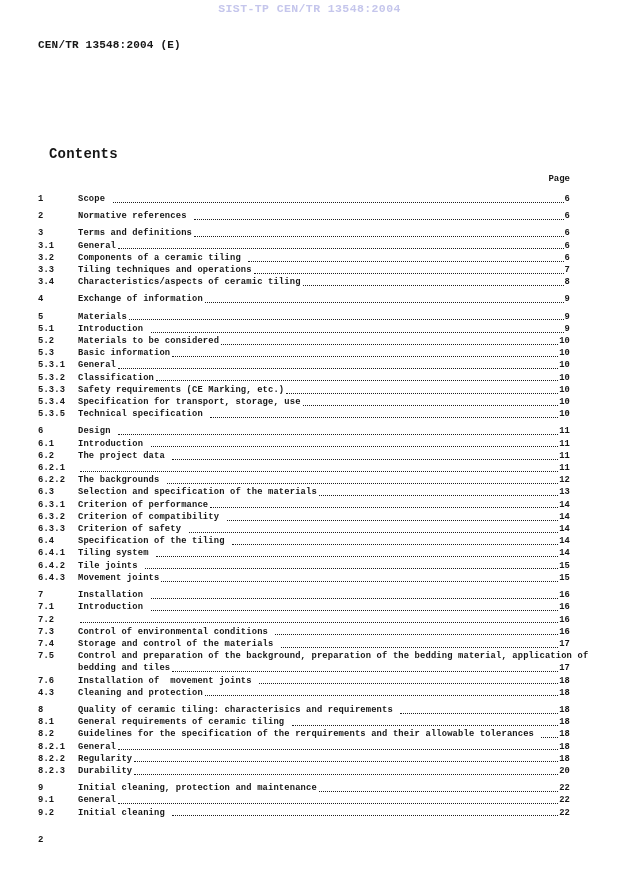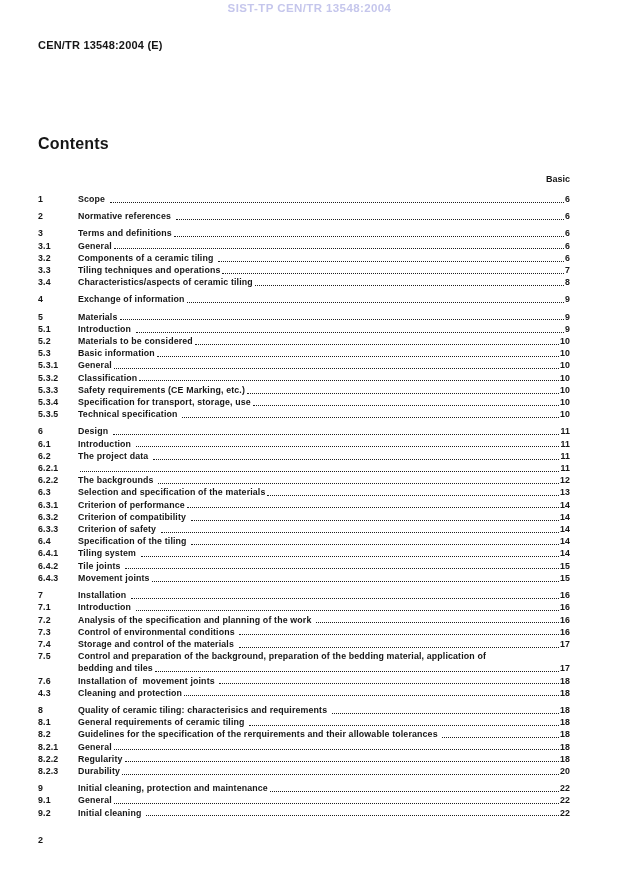--- a/index.html
+++ b/index.html
@@ -19,22 +19,22 @@
     letter-spacing:0.4px;
     color:#c5c6ec;
   }
   .doc-ref{
     position:absolute;top:39px;left:38px;
     font-size:11px;
     letter-spacing:0.2px;
   }
   .contents-heading{
     position:absolute;top:135px;left:38px;
-    margin:0;
-    font-size:16px;
+    margin:11px;
+    font-size:14px;
     letter-spacing:0.2px;
   }
   .toc-wrap{
     position:absolute;top:174px;left:38px;right:49px;
   }
   .page-label{
     text-align:right;
     font-size:9px;
     margin-bottom:8px;
     line-height:11px;
@@ -60,26 +60,26 @@
   }
   .toc-page{flex:0 0 auto;}
   .footer-num{
     position:absolute;top:835px;left:38px;
     font-size:9px;
   }
 </style>
 </head>
 <body>
 
-<div class="page" style="color: rgb(22, 22, 22);">
+<div class="page" style="color: rgb(22, 22, 22); font-family: Liberation Mono, monospace;">
   <div class="watermark" style="color: rgb(197, 198, 236);">SIST-TP CEN/TR 13548:2004</div>
   <div class="doc-ref">CEN/TR 13548:2004 (E)</div>
   <h1 class="contents-heading">Contents</h1>
   <div class="toc-wrap">
-    <div class="page-label">Basic</div>
+    <div class="page-label">Page</div>
     <div class="toc">
         <div class="toc-group">
           <div class="toc-row">
             <span class="toc-num">1</span>
             <span class="toc-title">Scope </span>
             <span class="toc-leader"></span>
             <span class="toc-page">6</span>
           </div>
         </div>
         <div class="toc-group">
@@ -273,21 +273,20 @@
             <span class="toc-page">16</span>
           </div>
           <div class="toc-row">
             <span class="toc-num">7.1</span>
             <span class="toc-title">Introduction </span>
             <span class="toc-leader"></span>
             <span class="toc-page">16</span>
           </div>
           <div class="toc-row">
             <span class="toc-num">7.2</span>
-            <span class="toc-title">Analysis of the specification and planning of the work </span>
             <span class="toc-leader"></span>
             <span class="toc-page">16</span>
           </div>
           <div class="toc-row">
             <span class="toc-num">7.3</span>
             <span class="toc-title">Control of environmental conditions </span>
             <span class="toc-leader"></span>
             <span class="toc-page">16</span>
           </div>
           <div class="toc-row">

